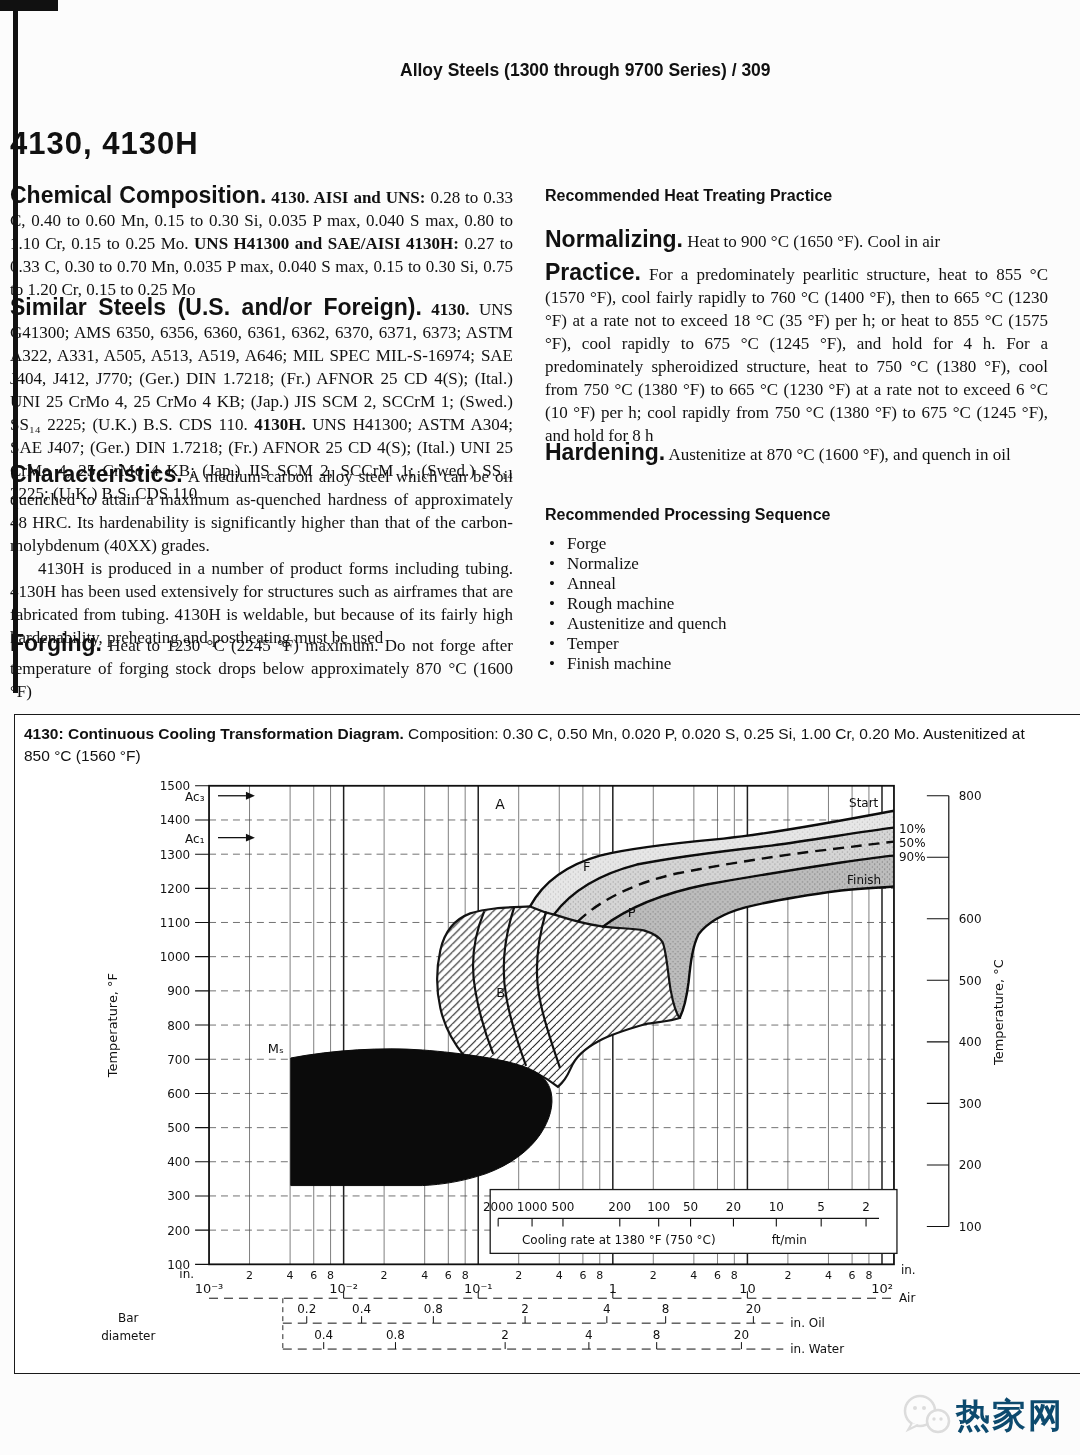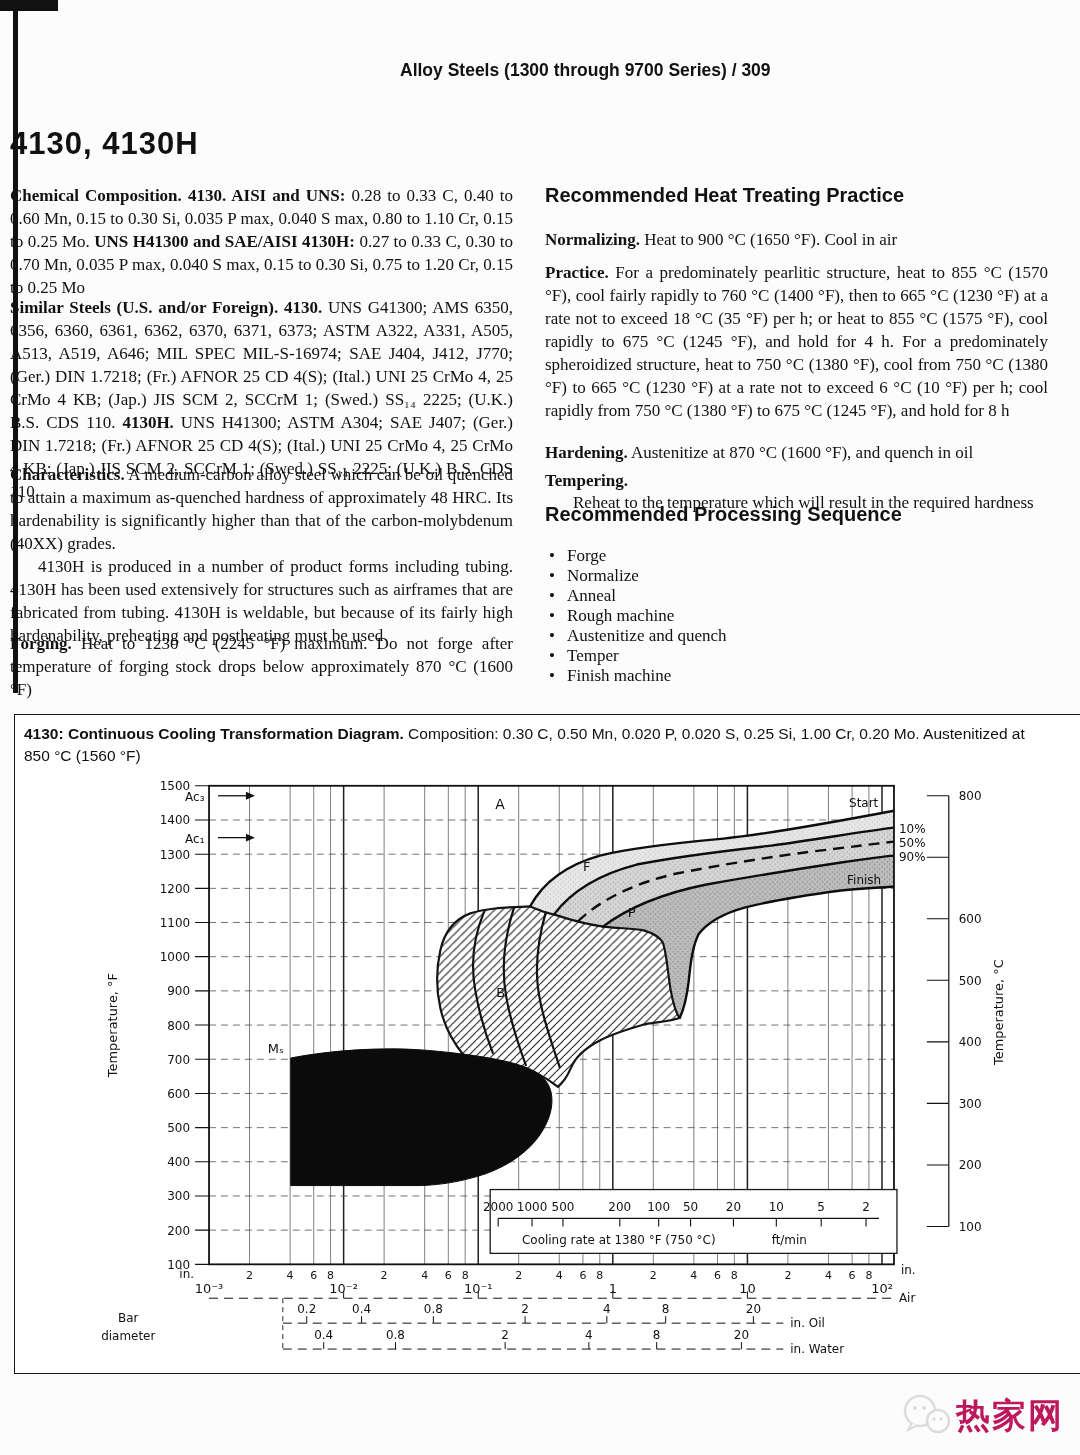--- a/index.html
+++ b/index.html
@@ -6,36 +6,36 @@
   .page{position:relative;width:1080px;height:1455px;background:#fcfcfc;overflow:hidden;
         font-family:"Liberation Serif","DejaVu Serif",serif;color:#111;}
   .scan-edge{position:absolute;left:13px;top:0;width:5px;height:693px;background:#111;}
   .scan-corner{position:absolute;left:0;top:0;width:58px;height:11px;background:#111;}
   .header{position:absolute;left:400px;top:60px;width:646px;text-align:left;
           font-family:"Liberation Sans","DejaVu Sans",sans-serif;font-weight:bold;font-size:17.5px;}
   .big-title{position:absolute;left:10px;top:126px;font-family:"Liberation Sans","DejaVu Sans",sans-serif;
              font-weight:bold;font-size:31px;letter-spacing:1px;}
   .col{position:absolute;width:503px;font-size:17px;line-height:23px;text-align:justify;}
   .col p{margin:0;}
-  .lead-sans{font-family:Liberation Serif, serif;font-weight:bold;font-size:17px;}
+  .lead-sans{font-family:Liberation Sans, sans-serif;font-weight:bold;font-size:23px;}
   .lead-serif{font-weight:bold;}
-  .h2{font-family:"Liberation Sans","DejaVu Sans",sans-serif;font-weight:bold;font-size:20px;margin:0;}
+  .h2{font-family:"Liberation Sans","DejaVu Sans",sans-serif;font-weight:bold;font-size:16px;margin:0;}
   .indent{text-indent:28px;}
   ul.seq{list-style:none;margin:0;padding:0;}
   ul.seq li{line-height:20px;padding-left:4px;}
   ul.seq li .bullet{display:inline-block;width:18px;}
   .figure-box{position:absolute;left:14px;top:714px;width:1076px;height:660px;border:1.6px solid #1a1a1a;
               box-sizing:border-box;background:#fff;}
   .figure-box svg{position:absolute;left:0;top:0;width:100%;height:100%;}
   .fig-caption{position:absolute;left:9px;top:8px;width:1030px;font-family:"Liberation Sans","DejaVu Sans",sans-serif;
                font-size:15.5px;line-height:22px;z-index:2;pointer-events:none;}
   .fig-caption .cap-b{font-weight:bold;}
   .watermark{position:absolute;right:16px;top:1392px;display:flex;align-items:center;color:#dcdcdc;}
   .watermark .wm-text{font-family:"DejaVu Sans","Liberation Sans",sans-serif;font-weight:bold;font-size:34px;
-                      color:#be185d;letter-spacing:2px;}
+                      color:#0c4a6e;letter-spacing:2px;}
   svg text{font-family:"DejaVu Sans","Liberation Sans",sans-serif;fill:#111;}
   .t12{font-size:12px;} .t11{font-size:11px;} .t13{font-size:13px;} .t14{font-size:14px;}
 </style>
 </head>
 <body>
 
 <div class="page">
 
   <div class="scan-edge"></div>
   <div class="scan-corner"></div>
@@ -97,30 +97,26 @@
     </p>
   </div>
 
   <div class="col" style="left:545px;top:441px;">
     <p>
       <span class="lead-sans">Hardening.</span>
       <span>Austenitize at 870 °C (1600 °F), and quench in oil</span>
     </p>
   </div>
 
-  <div class="col" style="left:545px;top:471px;">
-    <p class="lead-sans" style="line-height:20px;">Tempering.</p>
-    <p class="indent">Reheat to the temperature which will result in the required hardness</p>
-  </div>
 
   <div class="col" style="left:545px;top:503px;">
     <p class="h2">Recommended Processing Sequence</p>
   </div>
 
-  <div class="col" style="left:545px;top:546px;">
+  <div class="col" style="left:545px;top:534px;">
     <ul class="seq">
       <li><span class="bullet">•</span><span>Forge</span></li>
       <li><span class="bullet">•</span><span>Normalize</span></li>
       <li><span class="bullet">•</span><span>Anneal</span></li>
       <li><span class="bullet">•</span><span>Rough machine</span></li>
       <li><span class="bullet">•</span><span>Austenitize and quench</span></li>
       <li><span class="bullet">•</span><span>Temper</span></li>
       <li><span class="bullet">•</span><span>Finish machine</span></li>
     </ul>
   </div>

